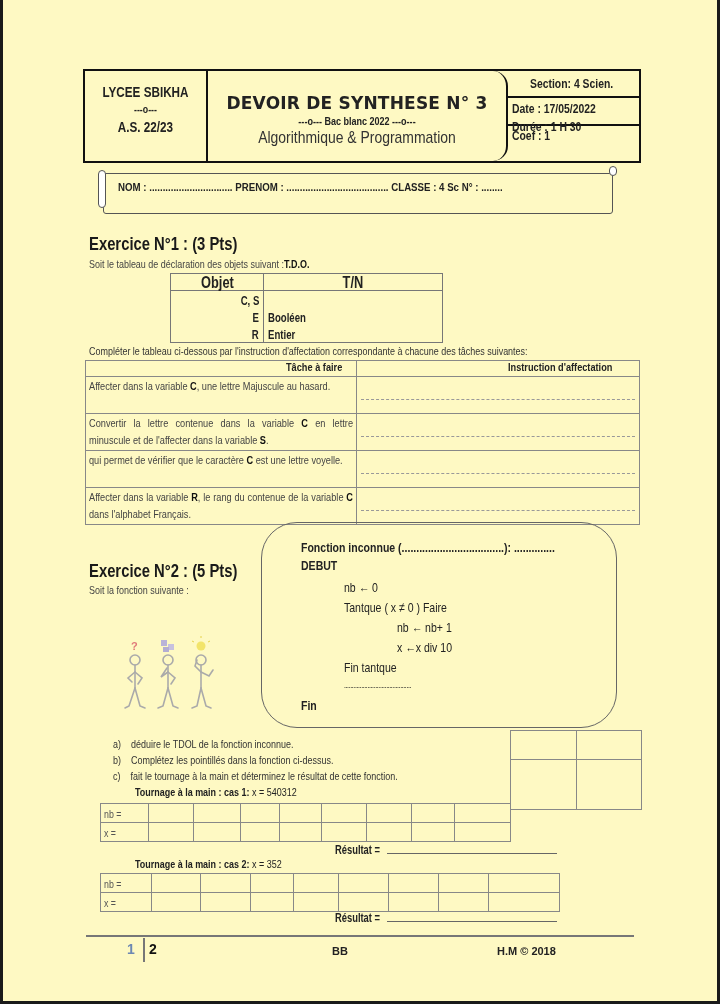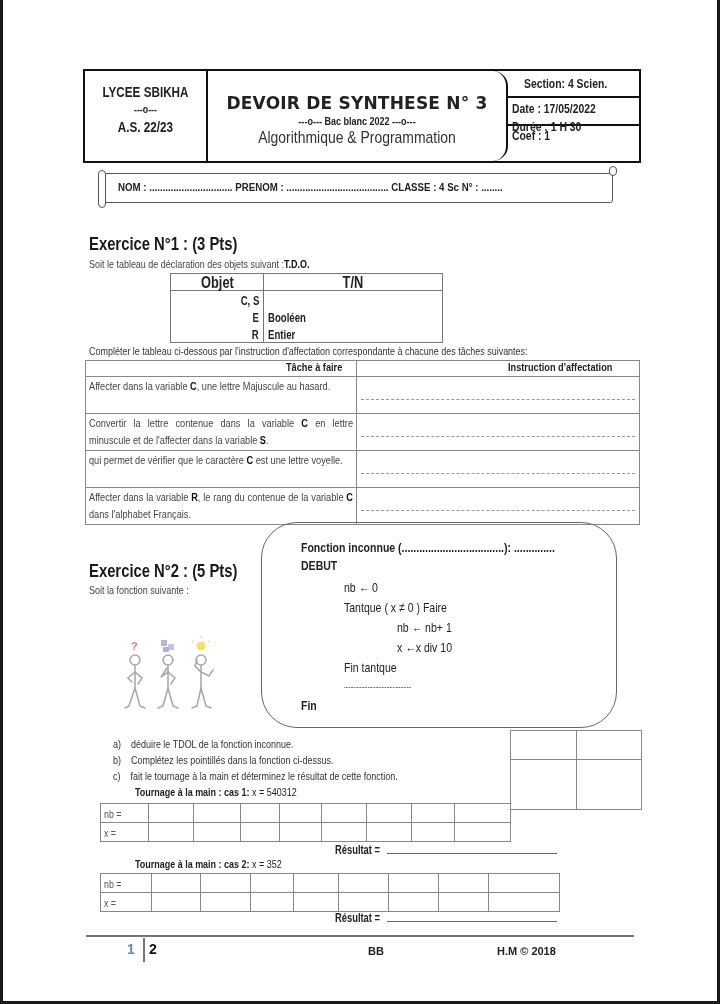--- a/index.html
+++ b/index.html
@@ -1,39 +1,39 @@
 <!DOCTYPE html>
 <html><head>
 <meta charset="utf-8">
 <style>
   * { box-sizing: border-box; margin: 0; padding: 0; }
   html, body { width: 720px; height: 1004px; background: #1a1a1a; overflow: hidden; }
   body { font-family: "Liberation Sans Narrow", "Liberation Sans", sans-serif; color: #222; position: relative; }
-  .page { position: absolute; left: 3px; top: 0; width: 714px; height: 1001px; background: #ffffff; }
+  .page { position: absolute; left: 3px; top: 0; width: 714px; height: 1001px; background: #fef9c3; }
   .abs { position: absolute; }
 
   
   .hdr { position: absolute; left: 80px; top: 69px; width: 558px; height: 94px; border: 2px solid #111; }
   .hdr .c1 { position: absolute; left: 0; top: 0; width: 123px; height: 90px; border-right: 2px solid #111; text-align: center; }
   .hdr .c2 { position: absolute; left: 123px; top: 0; width: 300px; height: 90px; border-right: 2px solid #111; text-align: center; border-radius: 15px; }
   .hdr .c3 { position: absolute; left: 423px; top: 0; width: 131px; height: 90px; }
-  .hdr .c3 .r1 { height: 27px; border-bottom: 2px solid #111; padding: 5px 0 0 16px; }
+  .hdr .c3 .r1 { height: 27px; border-bottom: 2px solid #111; padding: 5px 0 0 22px; }
   .hdr .c3 .r2 { height: 28px; border-bottom: 2px solid #111; padding: 3px 12px 0 4px; }
   .hdr .c3 .r3 { height: 21px; padding: 2px 0 0 4px; }
   .hfont { font-family: "Liberation Sans", sans-serif; font-weight: bold; }
   .school { font-size: 15px; margin-top: 12px; transform: scaleX(0.78); display:block; }
   .sep { font-size: 11px; margin-top: 3px; transform: scaleX(0.8); display:block; }
   .yr { font-size: 15px; margin-top: 3px; transform: scaleX(0.78); display:block; }
   .title { font-family: "DejaVu Sans", sans-serif; font-weight: bold; font-size: 17px; margin-top: 22px; letter-spacing: 0.2px; display:block;}
   .sub { font-size: 11px; margin-top: 2px; transform: scaleX(0.82); display:block; }
   .subj { font-family: "Liberation Sans", sans-serif; font-size: 17px; margin-top: 1px; transform: scaleX(0.82); display:block; color:#333; }
   .rc { font-family: "Liberation Sans", sans-serif; font-weight: bold; font-size: 13px; display: block; transform: scaleX(0.8); transform-origin: left; white-space: nowrap; }
 
   
-  .scroll { position: absolute; left: 100px; top: 173px; width: 510px; height: 30px; border: 1.5px solid #555; border-radius: 3px; }
+  .scroll { position: absolute; left: 100px; top: 173px; width: 510px; height: 41px; border: 1.5px solid #555; border-radius: 3px; }
   .scroll .lcurl { position: absolute; left: -6px; top: -4px; width: 8px; height: 38px; border: 1.5px solid #555; border-radius: 4px; background:#fff; }
   .scroll .rcurl { position: absolute; right: -5px; top: -8px; width: 8px; height: 10px; border: 1.5px solid #555; border-radius: 4px; background:#fff; }
   .scroll .txt { position: absolute; left: 14px; top: 7px; font-family: "Liberation Sans", sans-serif; font-size: 11px; font-weight: bold; white-space: nowrap; transform: scaleX(0.88); transform-origin: left; }
 
   .exh { font-family: "Liberation Sans", sans-serif; font-weight: bold; font-size: 19px; transform: scaleX(0.78); transform-origin: left top; white-space: nowrap; color:#1a1a1a; }
   .small { font-family: "Liberation Sans", sans-serif; font-size: 11.5px; transform: scaleX(0.78); transform-origin: left top; white-space: nowrap; color: #444; }
 
   
   .tdo { position: absolute; left: 167px; top: 273px; width: 273px; border: 1.5px solid #777; }
   .tdo .th { height: 17px; border-bottom: 1.5px solid #777; display: flex; }
@@ -77,21 +77,21 @@
   .trace td span { font-family: "Liberation Sans", sans-serif; font-size: 11px; color: #555; display:inline-block; transform: scaleX(0.8); transform-origin:left; white-space: nowrap;}
 
   .res { font-family: "Liberation Sans", sans-serif; font-size: 12px; font-weight: bold; white-space: nowrap; transform: scaleX(0.78); transform-origin: left top; }
   .resline { position: absolute; border-top: 1px solid #666; }
 
   
   .fline { position: absolute; left: 83px; top: 935px; width: 548px; border-top: 2.5px solid #777; }
   .pg1 { position: absolute; left: 124px; top: 941px; font-family: "Liberation Sans", sans-serif; font-weight: bold; font-size: 14px; color: #6d88b3; }
   .pgbar { position: absolute; left: 140px; top: 938px; height: 24px; border-left: 2px solid #777; }
   .pg2 { position: absolute; left: 146px; top: 941px; font-family: "Liberation Sans", sans-serif; font-weight: bold; font-size: 14px; color: #111; }
-  .fbb { position: absolute; left: 329px; top: 945px; font-family: "Liberation Sans", sans-serif; font-weight: bold; font-size: 11px; color:#222;margin-left:36px; }
+  .fbb { position: absolute; left: 329px; top: 945px; font-family: "Liberation Sans", sans-serif; font-weight: bold; font-size: 11px; color:#222; }
   .fcopy { position: absolute; left: 494px; top: 945px; font-family: "Liberation Sans", sans-serif; font-weight: bold; font-size: 11px; color:#222; }
 </style>
 </head>
 <body>
 
 <div class="page">
 
   <div class="hdr">
     <div class="c1">
       <span class="hfont school">LYCEE  SBIKHA</span>

